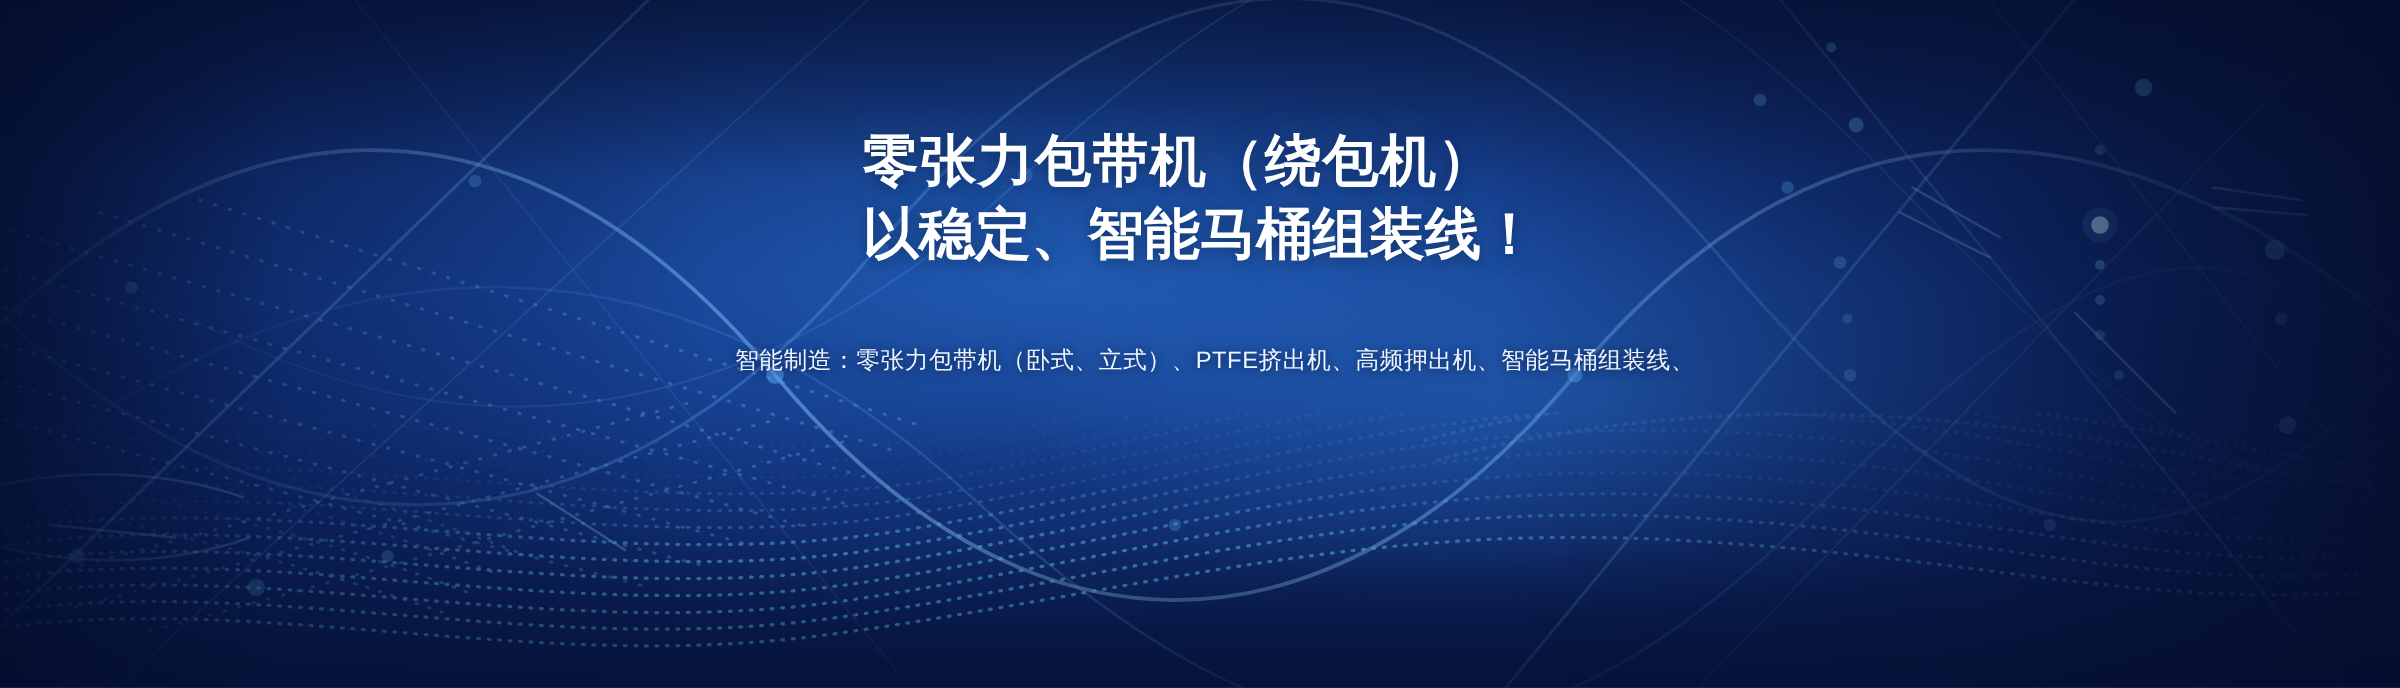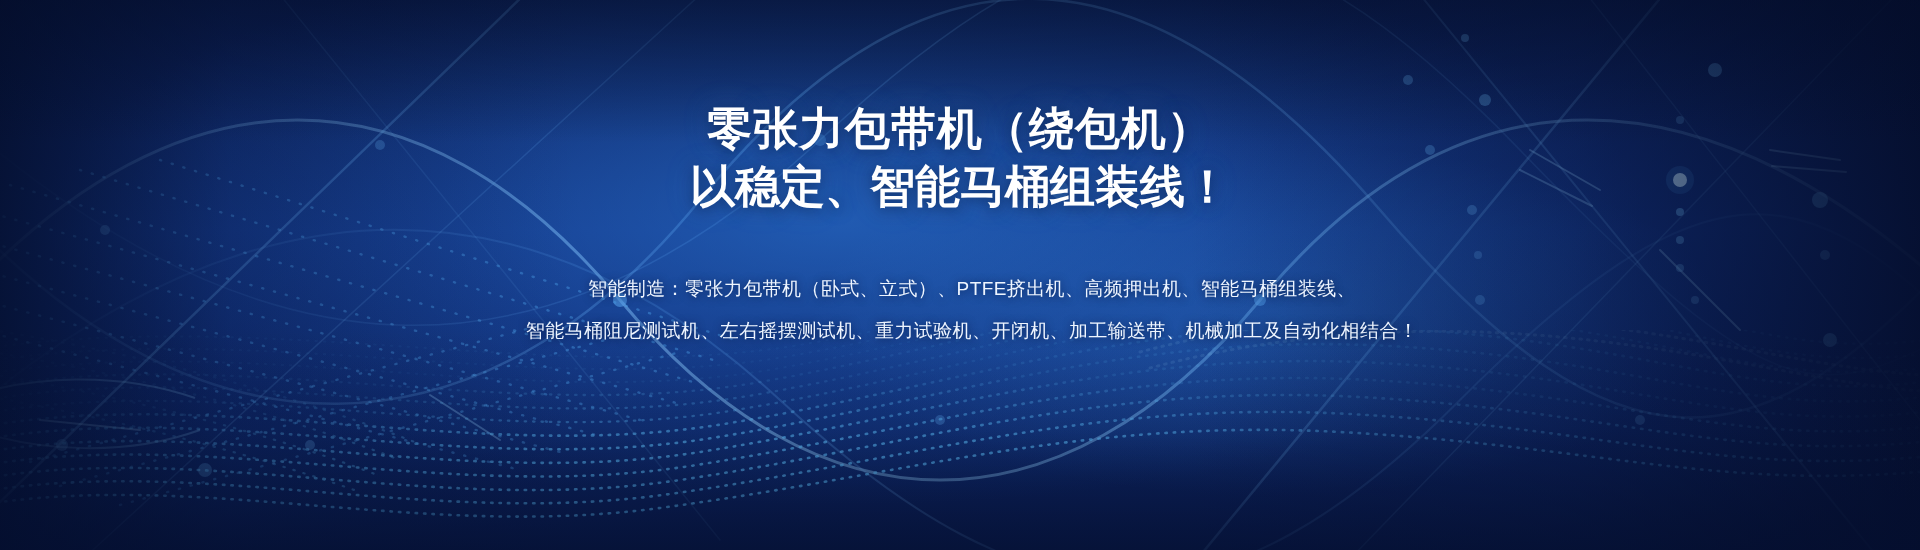--- a/index.html
+++ b/index.html
@@ -50,21 +50,20 @@
 
   
   #content{
     position:absolute;
     left:0; right:0; top:0;
     height:100%;
     display:flex;
     flex-direction:column;
     align-items:center;
     justify-content:flex-start;
-    text-align:center;
   }
   #headline{
     margin-top:100px;
     color:#ffffff;
     font-size:45px;
     font-weight:bold;
     line-height:58px;
     letter-spacing:1px;
     text-shadow:0 2px 14px rgba(3,20,60,.65), 0 0 28px rgba(90,170,255,.28);
     white-space:nowrap;
@@ -297,17 +296,16 @@
   <div class="layer" id="bg-topdark"></div>
   <div class="layer" id="bg-botdark"></div>
 
   <div id="content">
     <h1 id="headline">
       <span class="hl-line hl-line-1">零张力包带机（绕包机）</span>
       <span class="hl-line hl-line-2">以稳定、智能马桶组装线！</span>
     </h1>
     <p id="subtext">
       <span class="sub-line sub-line-1">智能制造：零张力包带机（卧式、立式）、PTFE挤出机、高频押出机、智能马桶组装线、</span>
-      <span class="sub-line sub-line-2">智能马桶阻尼测试机、左右摇摆测试机、重力试验机、开闭机、加工输送带、机械加工及自动化相结合！</span>
     </p>
   </div>
 
 </div>
 
 </body></html>

